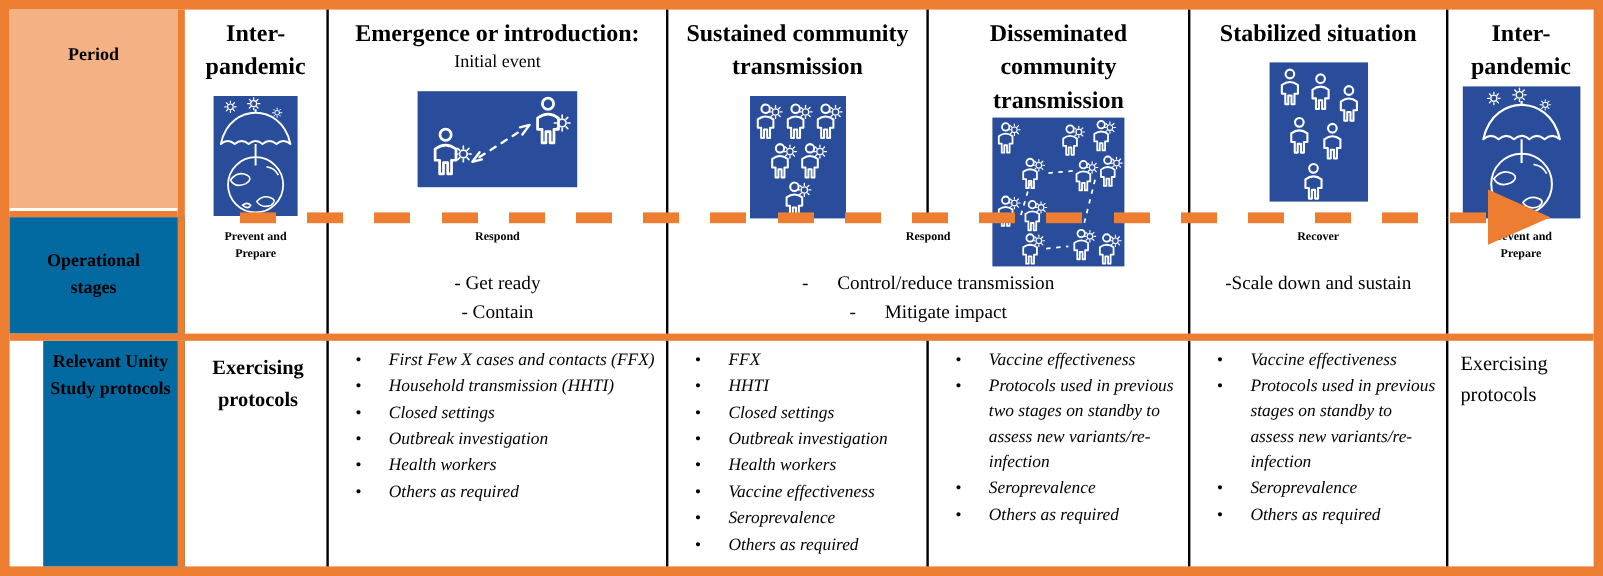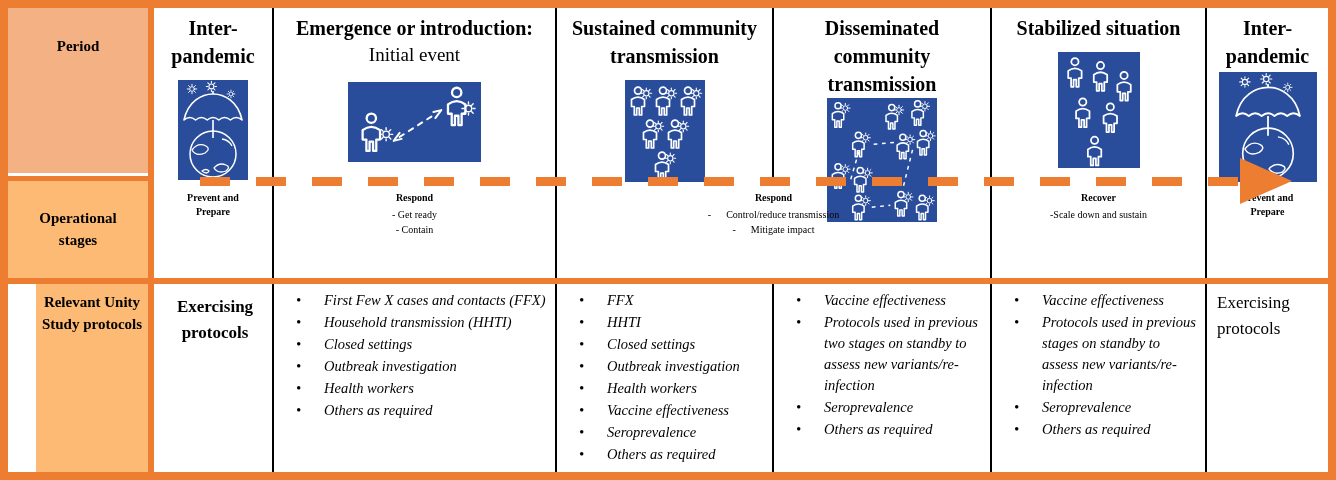--- a/index.html
+++ b/index.html
@@ -9,36 +9,36 @@
     width:1336px;height:480px;
     border:8px solid #ED7D31;
     background:#fff;
     display:grid;
     grid-template-columns:146px 118px 283px 217px 218px 215px 123px;
     grid-template-rows:173px 97px 6px 188px;
     font-family:"Liberation Serif","DejaVu Serif",serif;
     color:#000;
   }
   
-  .lab{background:#fdba74;border-right:6px solid #ED7D31;font-weight:700;font-size:15px;
+  .lab{background:#0369a1;border-right:6px solid #ED7D31;font-weight:700;font-size:15px;
        text-align:center;white-space:pre-line;line-height:1.45;}
   .lab1{grid-area:1/1/2/2;padding-top:28px;
         background:linear-gradient(to bottom,#F4B183 0 165px,#ffffff 165px 168px,#ED7D31 168px 173px);}
   .lab2{grid-area:2/1/3/2;display:flex;align-items:center;justify-content:center;}
   .lab3{grid-area:4/1/5/2;padding-top:8px;margin-left:28px;}
   .row-divider{grid-area:3/1/4/8;background:#ED7D31;}
   
   .vline{border-left:2px solid #000;}
   .pcell{grid-row:1/2;padding-top:6px;display:flex;flex-direction:column;align-items:center;}
   .scell{grid-row:2/3;padding-top:10px;text-align:center;}
   .bcell{grid-row:4/5;padding:6px 6px 0 10px;font-size:14.5px;line-height:1.45;}
   .cell-title{font-weight:700;font-size:20px;line-height:1.4;text-align:center;white-space:pre-line;}
-  .cell-subtitle{font-size:19px;line-height:1.35;text-align:center;}
+  .cell-subtitle{font-size:15px;line-height:1.35;text-align:center;}
   .stage-name{font-weight:700;font-size:10px;line-height:1.4;white-space:pre-line;}
-  .stage-details{list-style:none;margin:2px 0 0;padding:0;font-size:10px;line-height:1.5;}
+  .stage-details{list-style:none;margin:20px 0 0;padding:0;font-size:16px;line-height:1.5;}
   .stage-details li{white-space:pre-wrap;}
   .proto-list{list-style:none;margin:0;padding:0 0 0 8px;font-style:italic;}
   .proto-list li{padding-left:32px;position:relative;margin-bottom:1px;}
   .proto-list li::before{content:"\2022";position:absolute;left:4px;top:0;}
   .proto-text{font-size:17px;line-height:1.5;white-space:pre-line;}
   .proto-bold{font-weight:700;text-align:center;padding-top:4px;}
   
   .icon-box{background:#2A4D9B;flex:0 0 auto;}
   .icon-box svg{display:block;width:100%;height:100%;}
   .ib1{width:70px;height:100px;margin-top:10px;}

